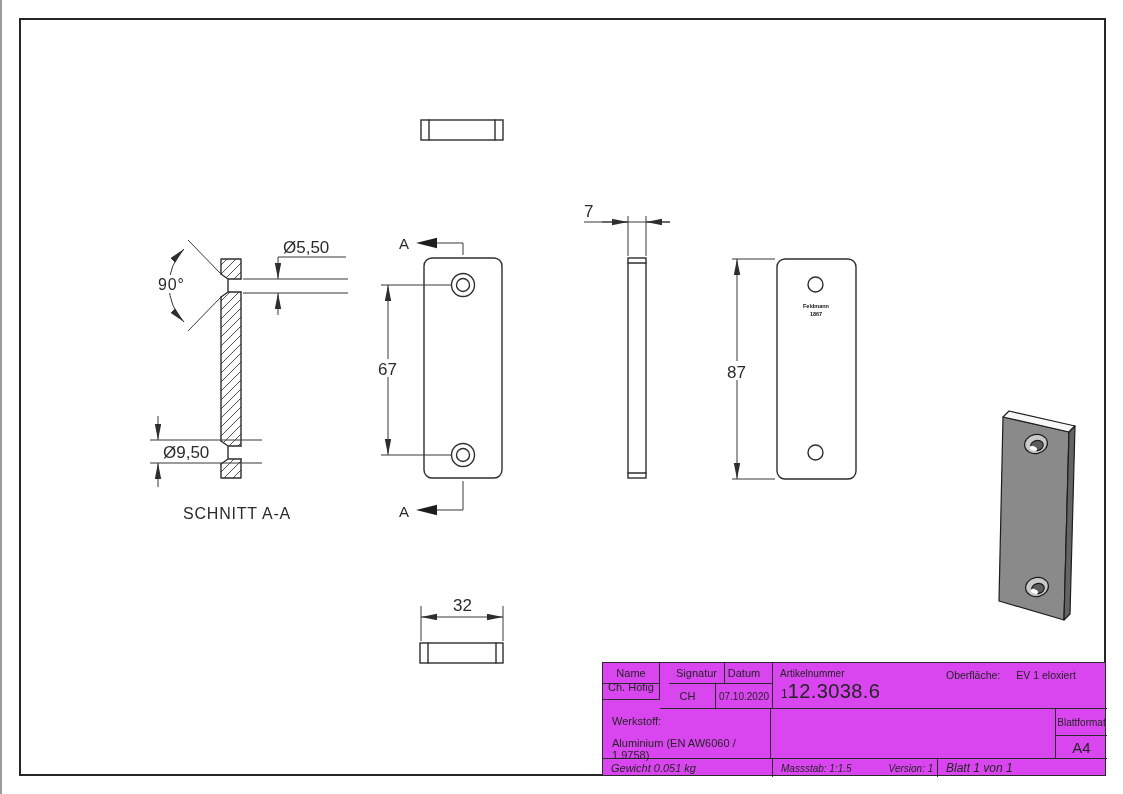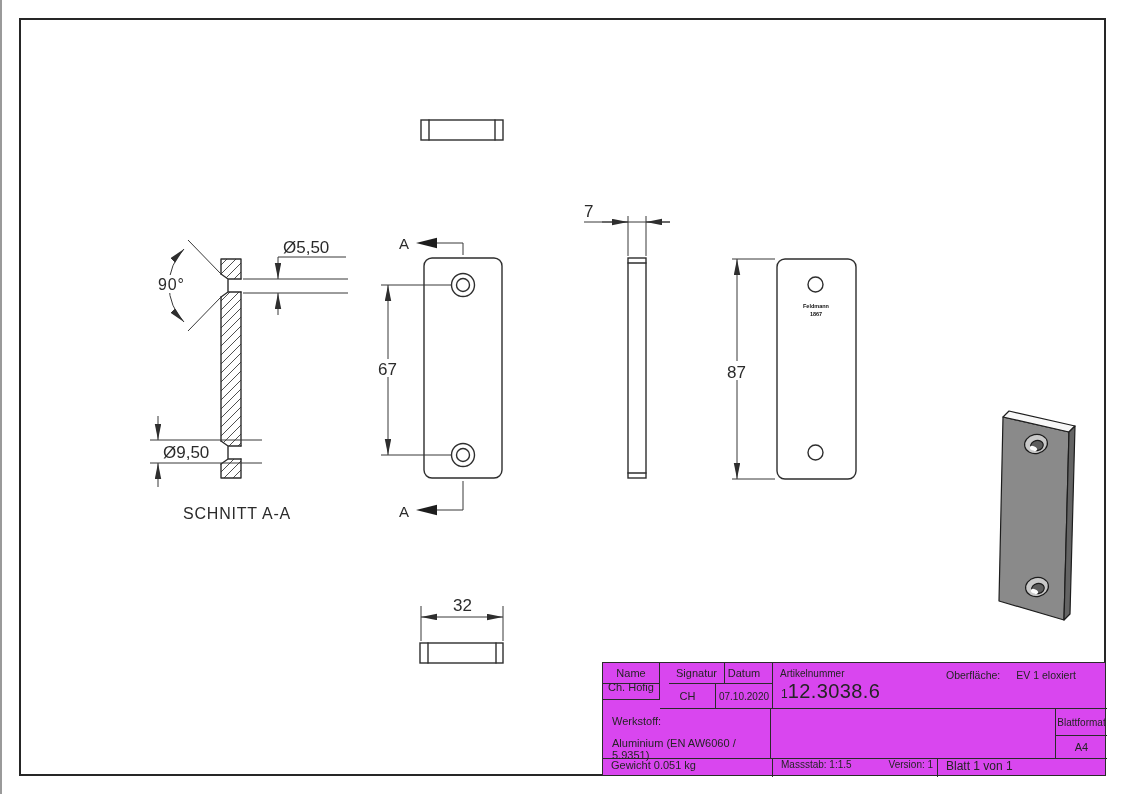--- a/index.html
+++ b/index.html
@@ -21,36 +21,36 @@
   #title-block{
     position:absolute;left:602px;top:662px;width:504px;height:114px;
     background:#d946ef;box-sizing:border-box;border:1.5px solid #2b2b2b;z-index:5;
   }
   .cell{position:absolute;box-sizing:border-box;border-color:#2b2b2b;border-style:solid;border-width:0;
         font-size:11px;color:#242424;}
   .rb{border-right-width:1px;border-bottom-width:1px;}
   .r{border-right-width:1px;}
   .b{border-bottom-width:1px;}
   .ctr{display:flex;align-items:center;justify-content:center;}
-  .padl{display:flex;align-items:flex-start;padding-left:8px;}
+  .padl{display:flex;align-items:center;padding-left:8px;font-style:italic;}
   #cell-article{font-size:10px;}
   #article-label{position:absolute;left:7px;top:5px;font-size:10px;}
   #article-number-row{position:absolute;left:8px;top:17px;}
   #article-prefix{font-size:12px;}
   #article-number{font-size:20px;letter-spacing:0.4px;}
   #surface-row{position:absolute;left:173px;top:6px;font-size:10.5px;}
   #surface-row .lbl{margin-right:16px;}
   #cell-werkstoff span{position:absolute;left:9px;font-size:11px;}
   #werkstoff-label{top:6px;}
   #werkstoff-value{top:28px;}
   #cell-massstab span{font-size:10px;}
   #cell-massstab .v2{margin-left:24px;}
   #cell-blatt{font-size:12px;}
   #cell-bf-label{font-size:10px;}
-  #cell-bf-value{font-size:11px;}
+  #cell-bf-value{font-size:15px;}
 </style>
 </head>
 <body>
 
 <div id="left-edge"></div>
 
 <svg width="1123" height="794" viewBox="0 0 1123 794">
   <defs>
     <marker id="arr" markerUnits="userSpaceOnUse" markerWidth="18" markerHeight="8" refX="16" refY="3.2" orient="auto-start-reverse">
       <path d="M0,0 L16,3.2 L0,6.4 Z" fill="#2e2e2e"></path>
@@ -210,21 +210,21 @@
     <span>Ch. Höfig</span>
   </div>
   <div class="cell rb ctr" style="left:57px;top:21px;width:56px;height:25px;">
     <span>CH</span>
   </div>
   <div class="cell rb ctr" style="left:113px;top:21px;width:57px;height:25px;font-size:10px;">
     <span>07.10.2020</span>
   </div>
   <div class="cell rb" id="cell-werkstoff" style="left:0;top:46px;width:168px;height:50px;">
     <span id="werkstoff-label">Werkstoff:</span>
-    <span id="werkstoff-value">Aluminium (EN AW6060 / 5.9351)</span>
+    <span id="werkstoff-value">Aluminium (EN AW6060 / 1.9758)</span>
   </div>
   <div class="cell rb" style="left:168px;top:46px;width:285px;height:50px;"></div>
   <div class="cell b ctr" id="cell-bf-label" style="left:453px;top:46px;width:51px;height:27px;">
     <span>Blattformat</span>
   </div>
   <div class="cell b ctr" id="cell-bf-value" style="left:453px;top:73px;width:51px;height:23px;">
     <span>A4</span>
   </div>
   <div class="cell r padl" style="left:0;top:96px;width:170px;height:18px;">
     <span>Gewicht 0.051 kg</span>

